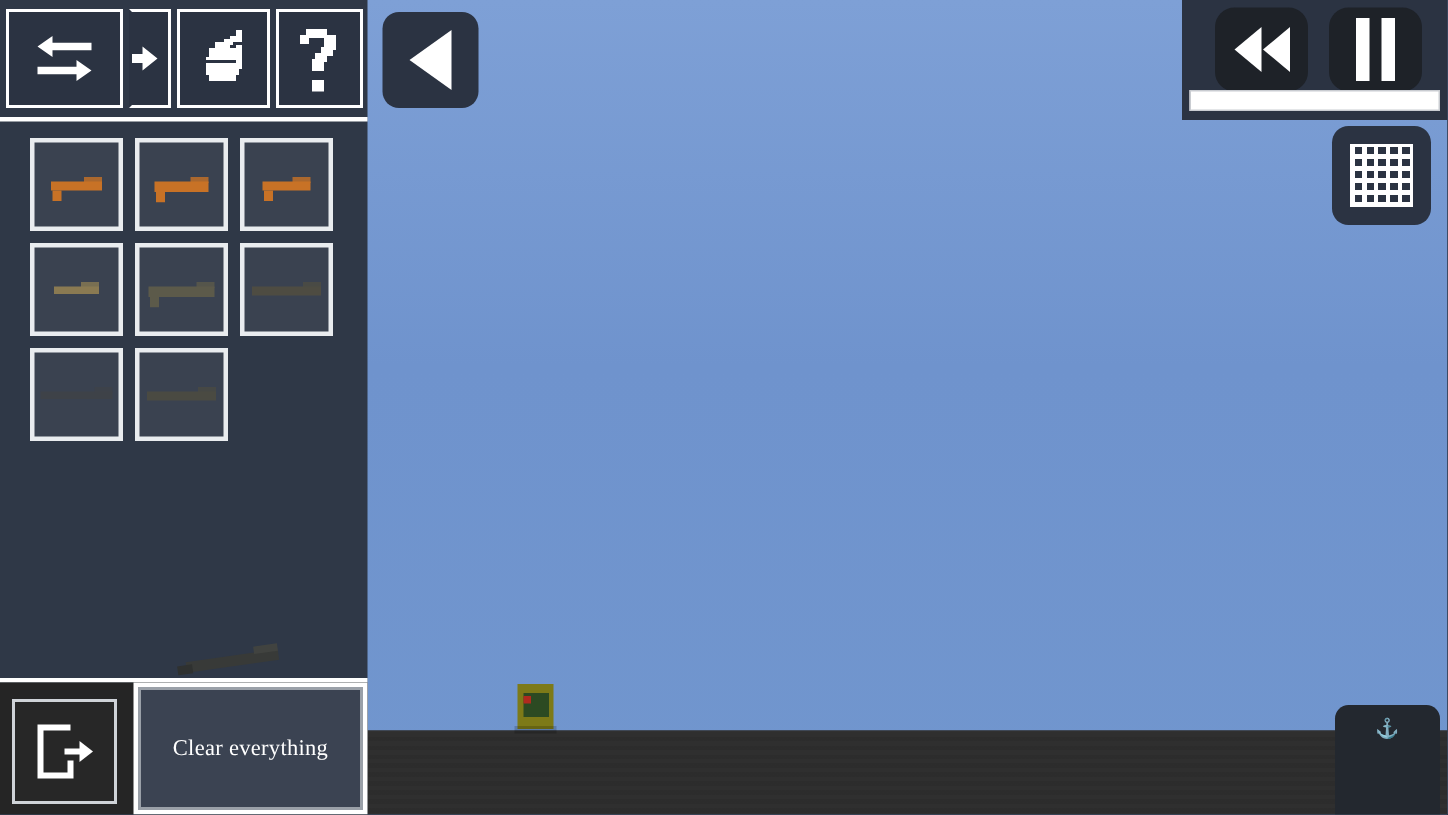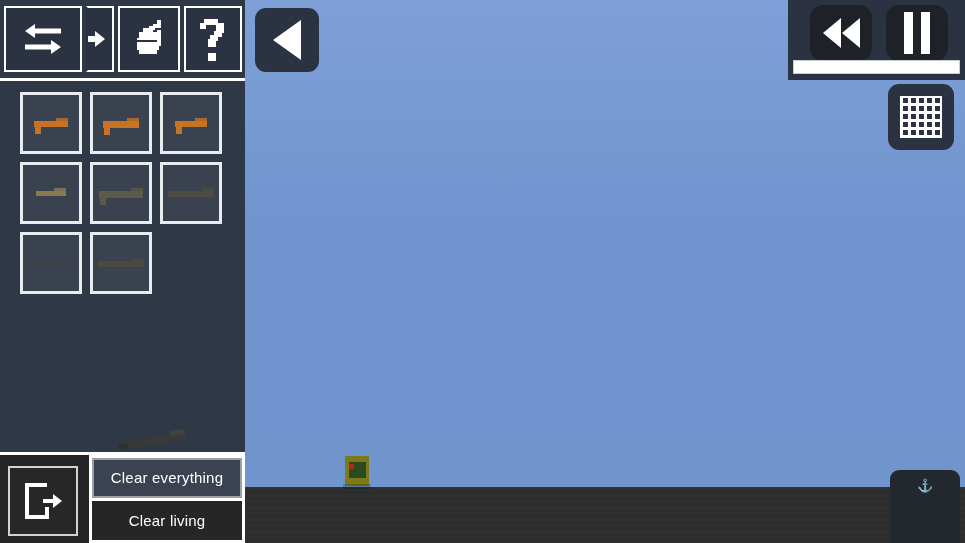--- a/index.html
+++ b/index.html
@@ -93,21 +93,21 @@
   }
   #clear-buttons {
     position:absolute; left:89px; top:455px; width:156px; height:88px;
     background:#ffffff; padding: 3px; display:flex; flex-direction:column; gap:3px;
   }
   .clear-btn {
     flex:1; display:flex; align-items:center; justify-content:center;
     color:#ffffff; font-size:15px; letter-spacing:.2px;
     border: 2px solid #9aa0a8;
   }
-  .clear-btn.everything { background:#3b4352; }
+  .clear-btn.everything { background:#3b4352;font-family:Liberation Serif, serif; }
   .clear-btn.living { background:#262626; border-color:#262626; }
 
   
   #collapse-btn {
     position:absolute; left:255px; top:8px; width:64px; height:64px;
     background:#2b3342; border-radius:11px;
     display:flex; align-items:center; justify-content:center;
   }
   .tri-left {
     width:0; height:0;
@@ -314,21 +314,20 @@
       <svg width="44" height="40" viewBox="0 0 44 40">
         <path fill="none" stroke="#ffffff" stroke-width="4" d="M26 4 L6 4 L6 36 L26 36 L26 26"></path>
         <rect x="22" y="18" width="14" height="4" fill="#ffffff"></rect>
         <path fill="#ffffff" d="M32 13 L41 20 L32 27 Z"></path>
       </svg>
       <span class="sr">Exit</span>
     </div>
 
     <div id="clear-buttons">
       <div class="clear-btn everything">Clear everything</div>
-      <div class="clear-btn living">Clear living</div>
     </div>
   </div>
 
   <div id="collapse-btn">
     <div class="tri-left"></div>
     <span class="sr">Collapse panel</span>
   </div>
 
   <div id="playback-panel">
     <div class="pb-btn rewind">

